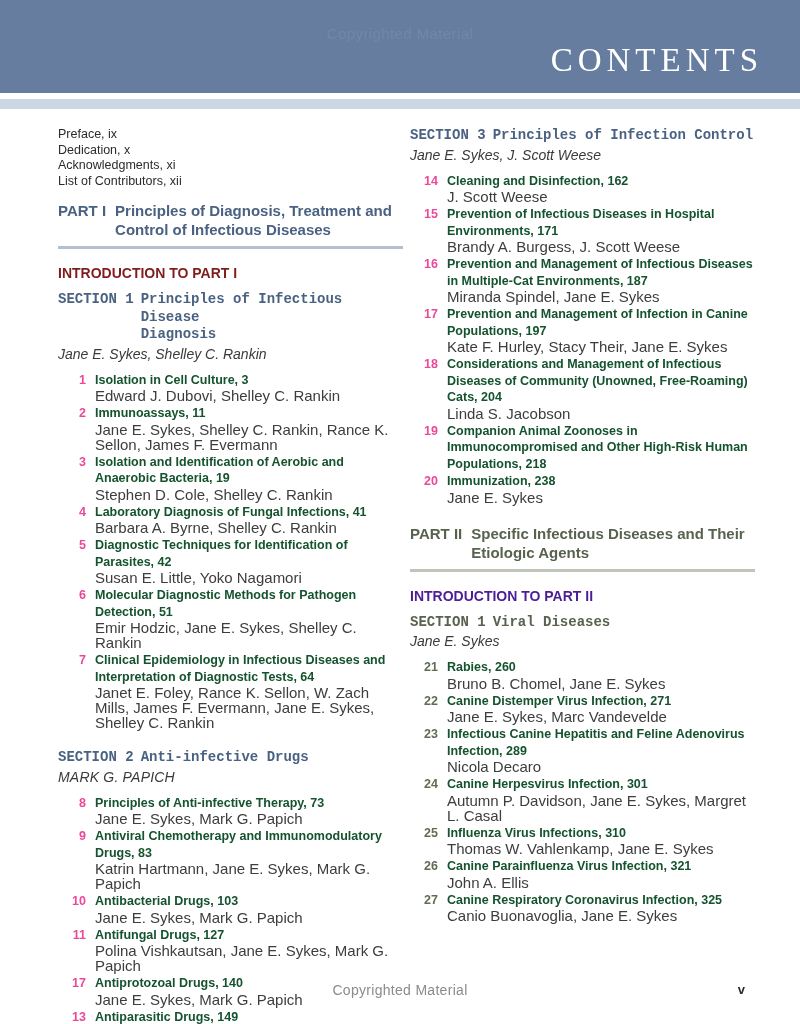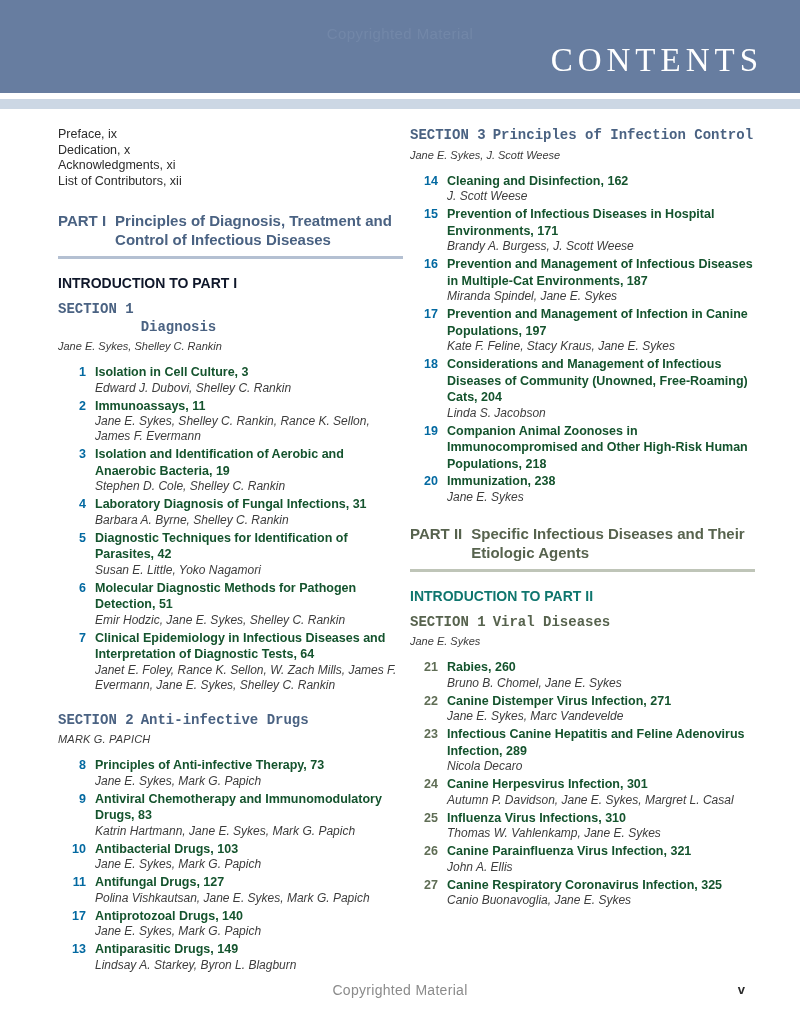--- a/index.html
+++ b/index.html
@@ -67,21 +67,21 @@
     width: 345px;
   }
   .col-left  { left: 58px; }
   .col-right { left: 410px; }
 
   
   .frontmatter {
     font-size: 12.5px;
     line-height: 15.5px;
     color: #2b2b2b;
-    margin-bottom: 22px;
+    margin-bottom: 12px;
   }
 
   
   .part {
     margin-bottom: 16px;
   }
   .part-line {
     display: flex;
     font-weight: bold;
     font-size: 15px;
@@ -102,43 +102,43 @@
   .theme-green .part-label,
   .theme-green .part-title { color: #57634e; }
   .theme-green .part-rule  { background: #bfc5b8; }
 
   
   .intro {
     font-weight: bold;
     font-size: 14px;
     margin-bottom: 10px;
   }
-  .theme-blue  .intro { color: #0f172a; }
-  .theme-green .intro { color: #0f766e; }
+  .theme-blue  .intro { color: #7f1d1d; }
+  .theme-green .intro { color: #4c1d95; }
 
   
   .section { margin-bottom: 3px; font-family: Liberation Mono, monospace; }
   .section-line {
     display: flex;
     font-weight: bold;
     font-size: 14px;
     line-height: 17.5px;
   }
   .section-label {
     white-space: nowrap;
     padding-right: 7px;
   }
   .theme-blue  .section-label,
   .theme-blue  .section-title { color: #4a6282; }
   .theme-green .section-label,
   .theme-green .section-title { color: #57634e; }
 
   .section-editors {
     font-style: italic;
-    font-size: 11px;
+    font-size: 14px;
     line-height: 15px;
     color: #3a3a3a;
     margin-bottom: 10px;
   }
   .section-editors.caps {
     font-variant: normal;
     text-transform: uppercase;
     letter-spacing: 0.2px;
   }
 
@@ -149,32 +149,31 @@
     margin-bottom: 1px;
   }
   .chapter-num {
     flex: 0 0 28px;
     text-align: right;
     font-weight: bold;
     font-size: 12.5px;
     line-height: 16.5px;
     padding-right: 9px;
   }
-  .theme-blue  .chapter-num { color: #0369a1; }
+  .theme-blue  .chapter-num { color: #ec4899; }
   .theme-green .chapter-num { color: #5f6d55; }
   .chapter-body { flex: 1 1 auto; }
   .chapter-title {
     font-weight: bold;
     font-size: 12.5px;
     line-height: 16.5px;
     color: #14532d;
   }
   .chapter-authors {
-    font-style: italic;
-    font-size: 12px;
+    font-size: 15px;
     line-height: 15px;
     color: #3d3d3d;
     padding-bottom: 1px;
   }
 
   
   .footer-watermark {
     position: absolute;
     left: 0; top: 982px;
     width: 800px;
@@ -224,20 +223,21 @@
           <span class="part-title">Control of Infectious Diseases</span>
         </div>
         <div class="part-rule"></div>
       </div>
 
       <div class="intro">INTRODUCTION TO PART I</div>
 
       <div class="section">
         <div class="section-line">
           <span class="section-label">SECTION 1</span>
+          <span class="section-title">Principles of Infectious Disease</span>
         </div>
         <div class="section-line">
           <span class="section-label" style="visibility:hidden">SECTION 1</span>
           <span class="section-title">Diagnosis</span>
         </div>
       </div>
       <div class="section-editors">Jane E. Sykes, Shelley C. Rankin</div>
 
       <div class="chapters">
         <div class="chapter">
@@ -257,21 +257,21 @@
         <div class="chapter">
           <div class="chapter-num">3</div>
           <div class="chapter-body">
             <div class="chapter-title">Isolation and Identification of Aerobic and Anaerobic Bacteria, 19</div>
             <div class="chapter-authors">Stephen D. Cole, Shelley C. Rankin</div>
           </div>
         </div>
         <div class="chapter">
           <div class="chapter-num">4</div>
           <div class="chapter-body">
-            <div class="chapter-title">Laboratory Diagnosis of Fungal Infections, 31</div>
+            <div class="chapter-title">Laboratory Diagnosis of Fungal Infections, 41</div>
             <div class="chapter-authors">Barbara A. Byrne, Shelley C. Rankin</div>
           </div>
         </div>
         <div class="chapter">
           <div class="chapter-num">5</div>
           <div class="chapter-body">
             <div class="chapter-title">Diagnostic Techniques for Identification of Parasites, 42</div>
             <div class="chapter-authors">Susan E. Little, Yoko Nagamori</div>
           </div>
         </div>
@@ -378,21 +378,21 @@
           <div class="chapter-num">16</div>
           <div class="chapter-body">
             <div class="chapter-title">Prevention and Management of Infectious Diseases in Multiple-Cat Environments, 187</div>
             <div class="chapter-authors">Miranda Spindel, Jane E. Sykes</div>
           </div>
         </div>
         <div class="chapter">
           <div class="chapter-num">17</div>
           <div class="chapter-body">
             <div class="chapter-title">Prevention and Management of Infection in Canine Populations, 197</div>
-            <div class="chapter-authors">Kate F. Feline, Stacy Kraus, Jane E. Sykes</div>
+            <div class="chapter-authors">Kate F. Hurley, Stacy Their, Jane E. Sykes</div>
           </div>
         </div>
         <div class="chapter">
           <div class="chapter-num">18</div>
           <div class="chapter-body">
             <div class="chapter-title">Considerations and Management of Infectious Diseases of Community (Unowned, Free-Roaming) Cats, 204</div>
             <div class="chapter-authors">Linda S. Jacobson</div>
           </div>
         </div>
         <div class="chapter">

